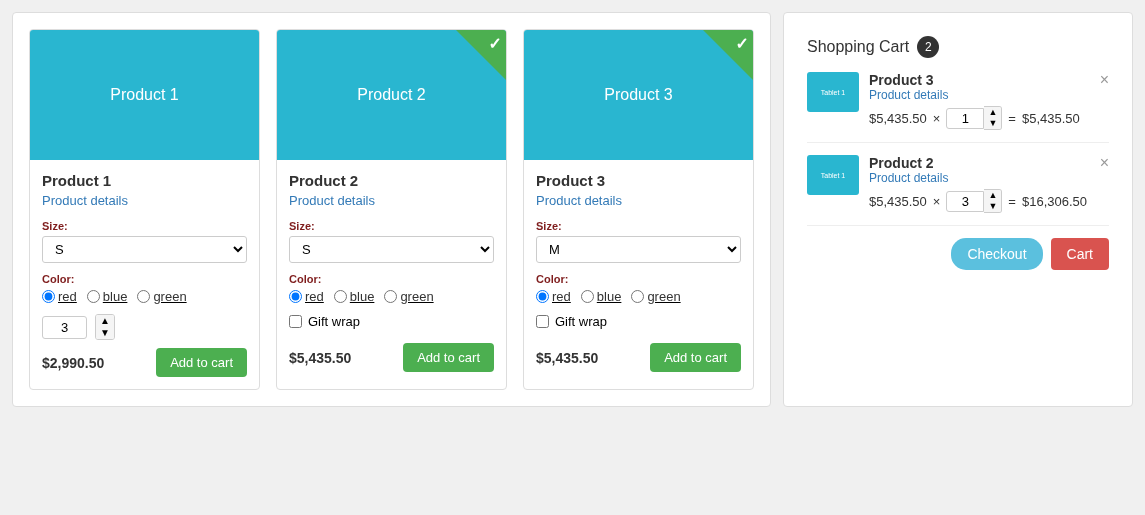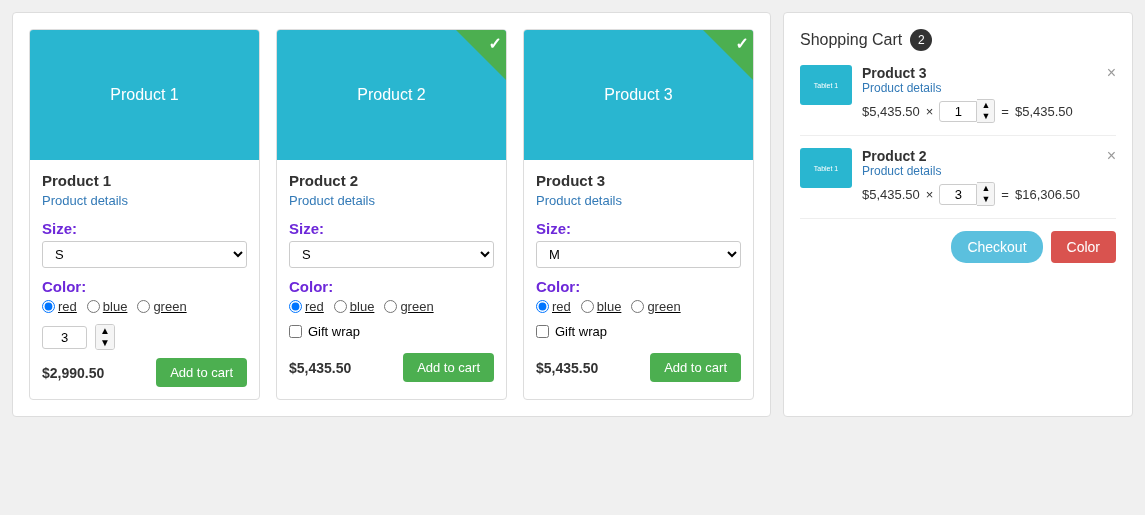--- a/index.html
+++ b/index.html
@@ -79,24 +79,24 @@
       color: #333;
     }
     .product-details-link {
       color: #337ab7;
       font-size: 13px;
       text-decoration: none;
       display: block;
       margin-bottom: 12px;
     }
     .field-label {
-      font-size: 15px;
+      font-size: 11px;
       font-weight: bold;
       margin-bottom: 4px;
-      color: #6d28d9;
+      color: #7f1d1d;
     }
     .size-select {
       width: 100%;
       padding: 4px 8px;
       border: 1px solid #ccc;
       border-radius: 3px;
       font-size: 13px;
       margin-bottom: 10px;
       background: #fff;
       appearance: auto;
@@ -173,21 +173,21 @@
       cursor: pointer;
     }
 
     
     .cart-panel {
       background: #fff;
       border: 1px solid #ddd;
       border-radius: 4px;
       width: 350px;
       min-width: 340px;
-      padding: 16px;
+      padding: 23px;
     }
     .cart-header {
       display: flex;
       align-items: center;
       gap: 8px;
       margin-bottom: 14px;
     }
     .cart-title {
       font-size: 16px;
       font-weight: normal;
@@ -484,15 +484,15 @@
         <span>=</span>
         <span>$16,306.50</span>
       </div>
     </div>
     <button class="cart-item-close">×</button>
   </div>
 
 
   <div class="cart-actions">
     <button class="checkout-btn">Checkout</button>
-    <button class="clear-btn">Color</button>
+    <button class="clear-btn">Cart</button>
   </div>
 </div>
 
 </body></html>

